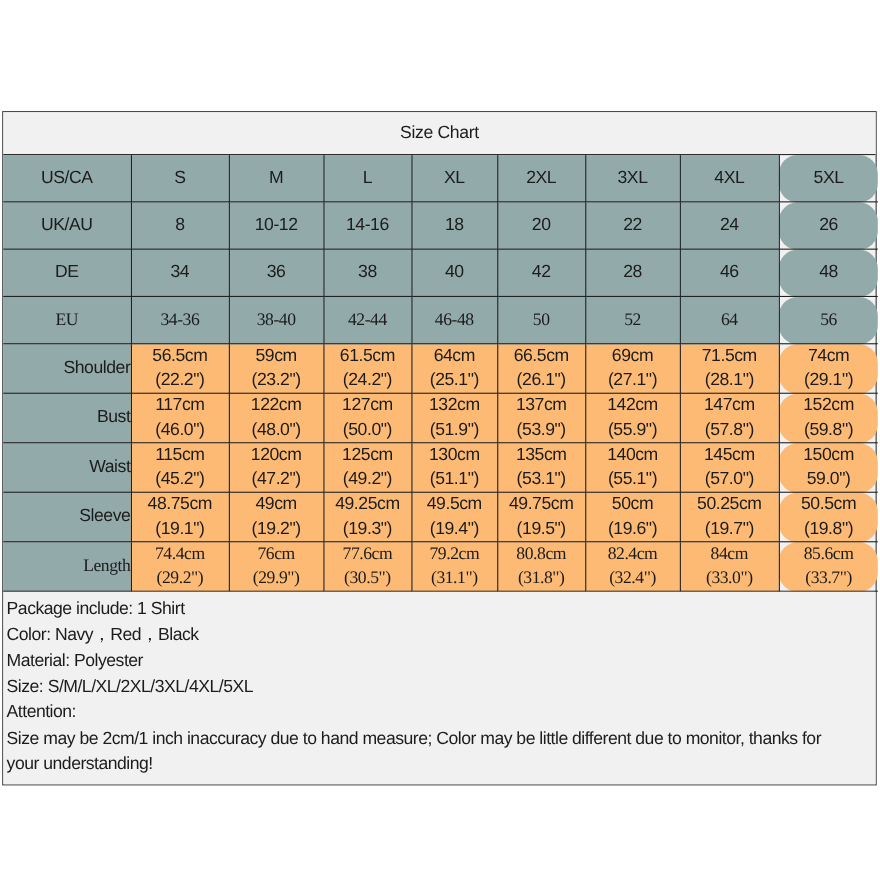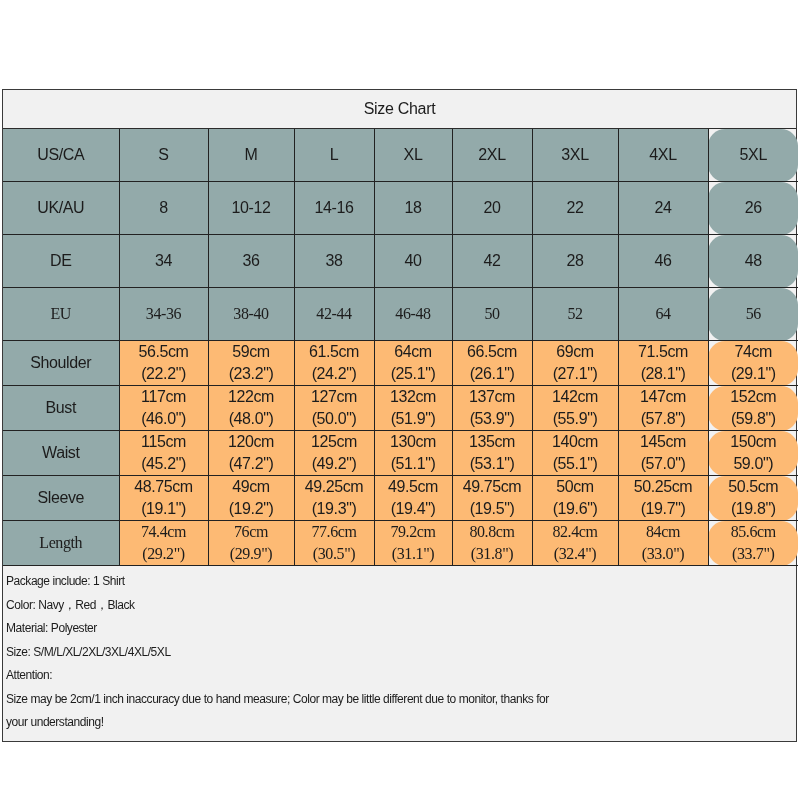--- a/index.html
+++ b/index.html
@@ -1,32 +1,32 @@
 <!DOCTYPE html>
 <html><head>
   <meta charset="utf-8">
   <style>
     html, body { margin: 0; padding: 0; background: #ffffff; }
     body { width: 800px; height: 800px; position: relative; overflow: hidden;
            font-family: "Liberation Sans", sans-serif; color: #1c1c1c; }
-    .chart { position: absolute; left: 2px; top: 89px; width: 795px;
+    .chart { position: absolute; left: 2px; top: 101px; width: 795px;
              border: 1.5px solid #3a3a3a; box-sizing: border-box; background: #f1f1f1; }
     .title { height: 38px; line-height: 38px; text-align: center; font-size: 16px;
              background: #f1f1f1; border-bottom: 1.5px solid #2b2b2b; letter-spacing: -0.3px; }
     table { border-collapse: collapse; width: 100%; table-layout: fixed; }
     td { border: 1.5px solid #222; text-align: center; vertical-align: middle; padding: 0;
          font-size: 16px; letter-spacing: -0.4px; }
     tr:first-child td { border-top: none; }
     td:first-child { border-left: none; }
     td:last-child { border-right: none; border-radius: 17px; }
-    tr.hdr td { background: #93aaaa; height: 52px; }
+    tr.hdr td { background: #93aaaa; height: 42px; }
     tr.meas td { background: #fdba74; height: 44px; line-height: 22px; }
-    tr.meas td.lbl { background: #93aaaa; }
+    tr.meas td.lbl { background: #93aaaa; text-align: right; }
     tr:last-child td { border-bottom: 1.5px solid #222; font-family: Liberation Serif, serif; }
-    .notes { padding: 4px 0 6px 3px; font-size: 12px; line-height: 23.5px; letter-spacing: -0.45px; background: #f1f1f1; }
+    .notes { padding: 4px 0 6px 3px; font-size: 16px; line-height: 23.5px; letter-spacing: -0.45px; background: #f1f1f1; }
     .notes div { white-space: nowrap; }
   </style>
 </head>
 <body>
 
 <div class="chart">
   <div class="title">Size Chart</div>
   <table>
     <colgroup>
       <col style="width:116px">

